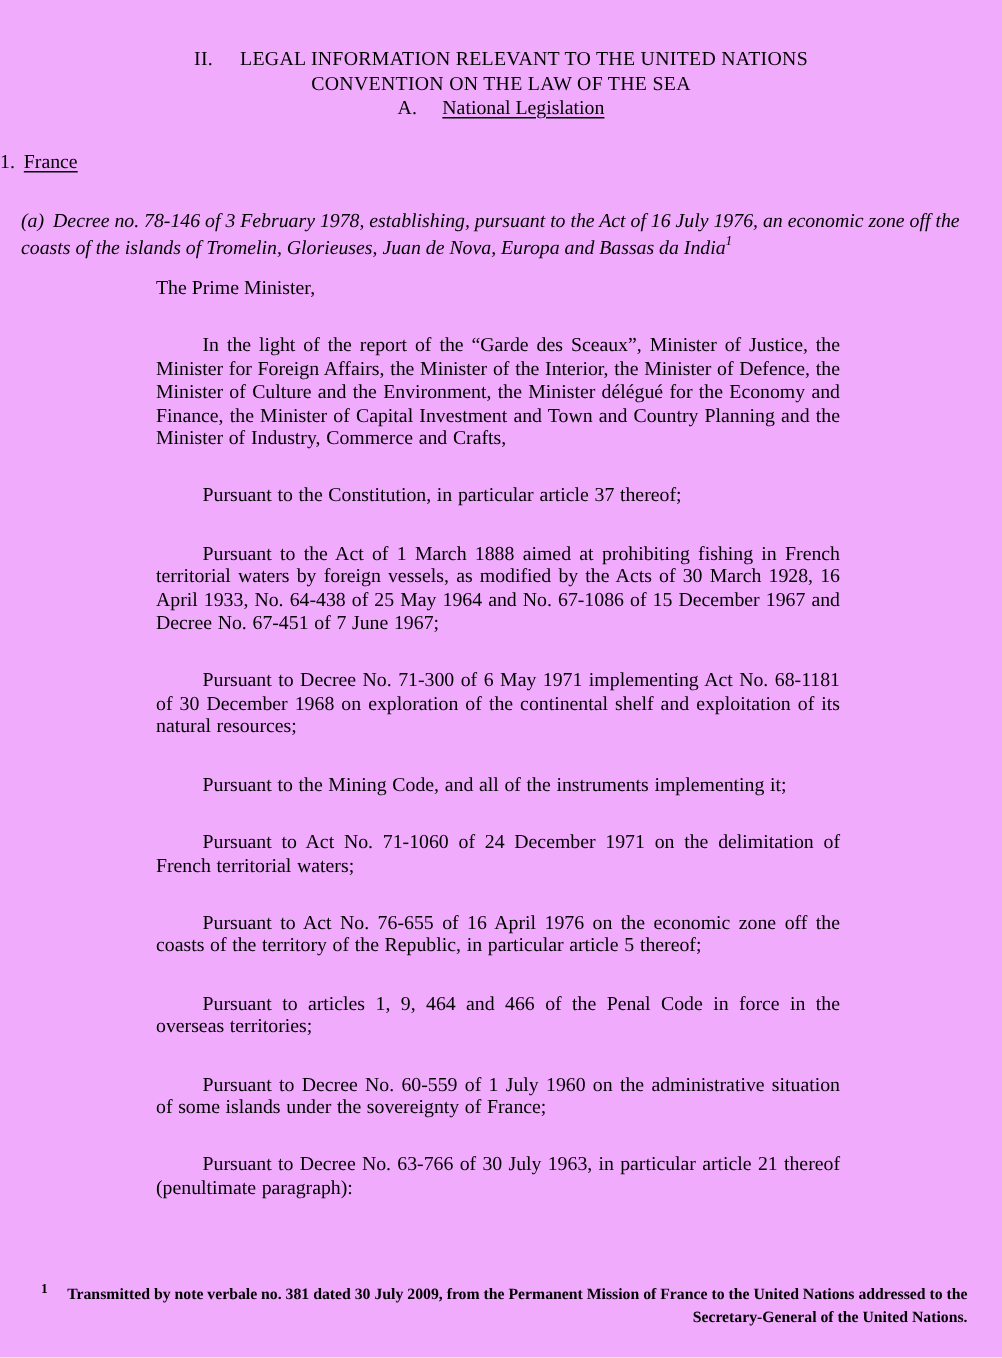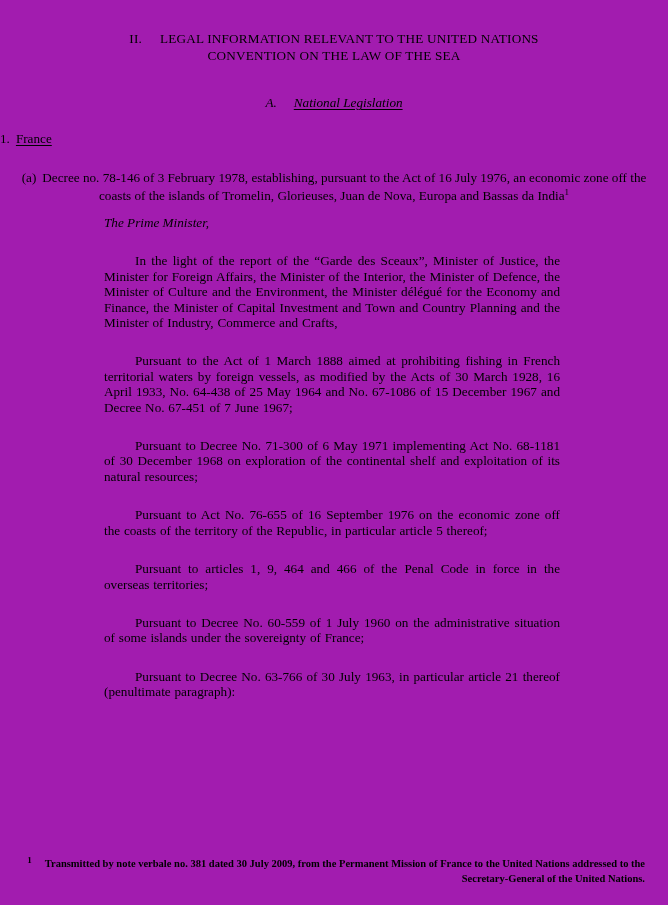--- a/index.html
+++ b/index.html
@@ -4,75 +4,73 @@
 <style>
   html, body {
     margin: 0;
     padding: 0;
     background: #ffffff;
   }
   .page {
     position: relative;
     width: 668px;
     height: 905px;
-    background: #a21caf;
+    background: #f0abfc;
     color: #000000;
     font-family: "Liberation Serif", "DejaVu Serif", serif;
     font-size: 13.2px;
     overflow: hidden;
   }
   .doc-title {
     padding-top: 30px;
     text-align: center;
     line-height: 17px;
     letter-spacing: 0.2px;
   }
   .sec-num {
     margin-right: 18px;
   }
   .subsection-heading {
-    margin-top: 31px;
     text-align: center;
-    font-style: italic;
   }
   .subsection-letter {
     margin-right: 17px;
   }
   .country-heading {
     margin-top: 20px;
     text-align: left;
   }
   .country-number {
     margin-right: 6px;
   }
   .u {
     text-decoration: underline;
     text-underline-offset: 2px;
   }
   .instrument-heading {
     margin: 22px auto 0 auto;
     width: 640px;
-    text-align: center;
+    font-style: italic;
+    text-align: left;
     line-height: 17.5px;
   }
   .instrument-label {
     margin-right: 6px;
   }
   sup.ref {
     font-size: 9px;
     vertical-align: super;
     line-height: 0;
   }
   .body-col {
     margin: 11px 0 0 104px;
     width: 456px;
   }
   .salutation {
     margin: 0;
-    font-style: italic;
     line-height: 15.4px;
   }
   .para {
     margin: 23px 0 0 0;
     text-align: justify;
     text-indent: 31px;
     line-height: 15.4px;
     word-spacing: 0.5px;
   }
   .footnote {
@@ -112,23 +110,26 @@
     <span class="country-number">1.</span><span class="u">France</span>
   </div>
 
   <div class="instrument-heading">
     <span class="instrument-label">(a)</span><span>Decree no. 78-146 of 3 February 1978, establishing, pursuant to the Act of 16 July 1976, an economic zone off the coasts of the islands of Tromelin, Glorieuses, Juan de Nova, Europa and Bassas da India</span><sup class="ref">1</sup>
   </div>
 
   <main class="body-col">
     <p class="salutation">The Prime Minister,</p>
     <p class="para">In the light of the report of the “Garde des Sceaux”, Minister of Justice, the Minister for Foreign Affairs, the Minister of the Interior, the Minister of Defence, the Minister of Culture and the Environment, the Minister délégué for the Economy and Finance, the Minister of Capital Investment and Town and Country Planning and the Minister of Industry, Commerce and Crafts,</p>
+    <p class="para">Pursuant to the Constitution, in particular article 37 thereof;</p>
     <p class="para">Pursuant to the Act of 1 March 1888 aimed at prohibiting fishing in French territorial waters by foreign vessels, as modified by the Acts of 30 March 1928, 16 April 1933, No. 64-438 of 25 May 1964 and No. 67-1086 of 15 December 1967 and Decree No. 67-451 of 7 June 1967;</p>
     <p class="para">Pursuant to Decree No. 71-300 of 6 May 1971 implementing Act No. 68-1181 of 30 December 1968 on exploration of the continental shelf and exploitation of its natural resources;</p>
-    <p class="para">Pursuant to Act No. 76-655 of 16 September 1976 on the economic zone off the coasts of the territory of the Republic, in particular article 5 thereof;</p>
+    <p class="para">Pursuant to the Mining Code, and all of the instruments implementing it;</p>
+    <p class="para">Pursuant to Act No. 71-1060 of 24 December 1971 on the delimitation of French territorial waters;</p>
+    <p class="para">Pursuant to Act No. 76-655 of 16 April 1976 on the economic zone off the coasts of the territory of the Republic, in particular article 5 thereof;</p>
     <p class="para">Pursuant to articles 1, 9, 464 and 466 of the Penal Code in force in the overseas territories;</p>
     <p class="para">Pursuant to Decree No. 60-559 of 1 July 1960 on the administrative situation of some islands under the sovereignty of France;</p>
     <p class="para">Pursuant to Decree No. 63-766 of 30 July 1963, in particular article 21 thereof (penultimate paragraph):</p>
   </main>
 
   <footer class="footnote">
     <sup class="fn-marker">1</sup><span>Transmitted by note verbale no. 381 dated 30 July 2009, from the Permanent Mission of France to the United Nations addressed to the Secretary-General of the United Nations.</span>
   </footer>
 
 </div>

